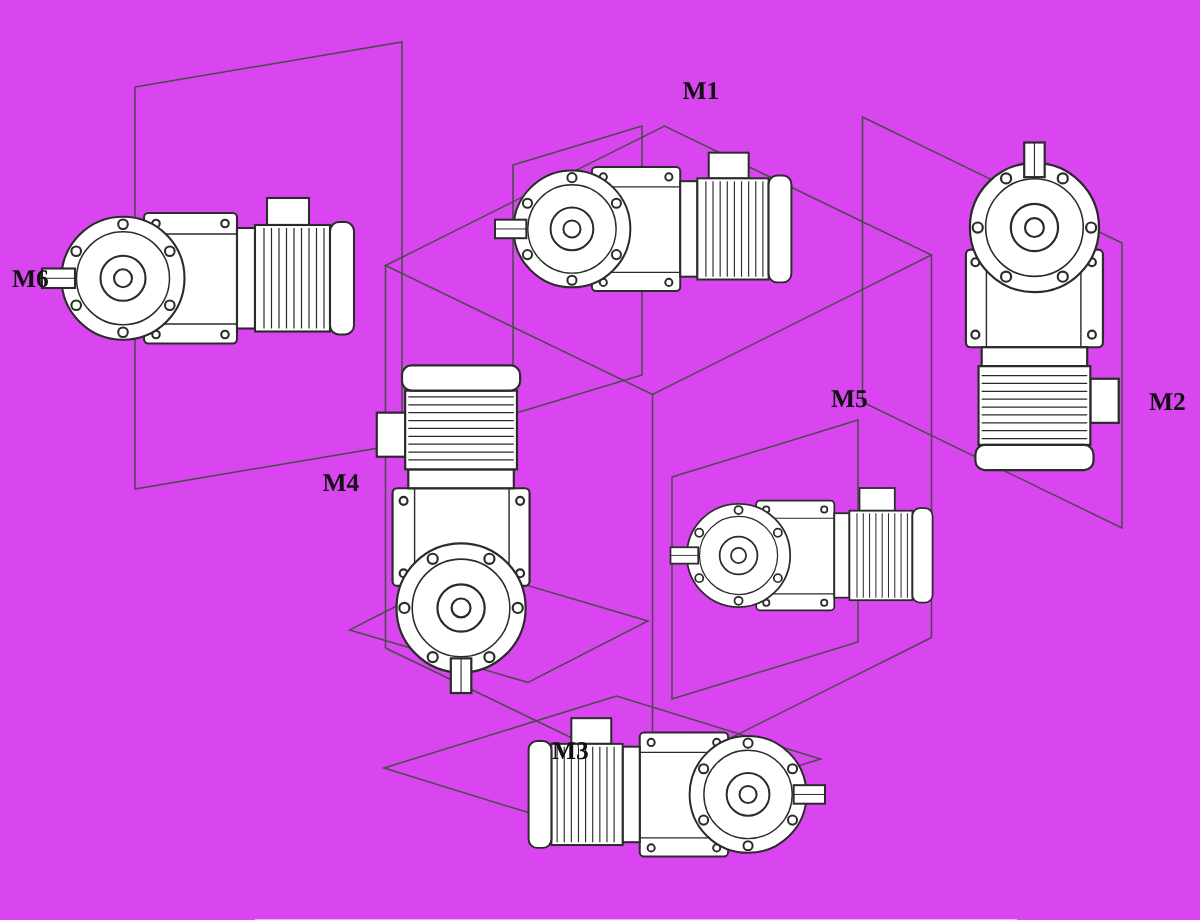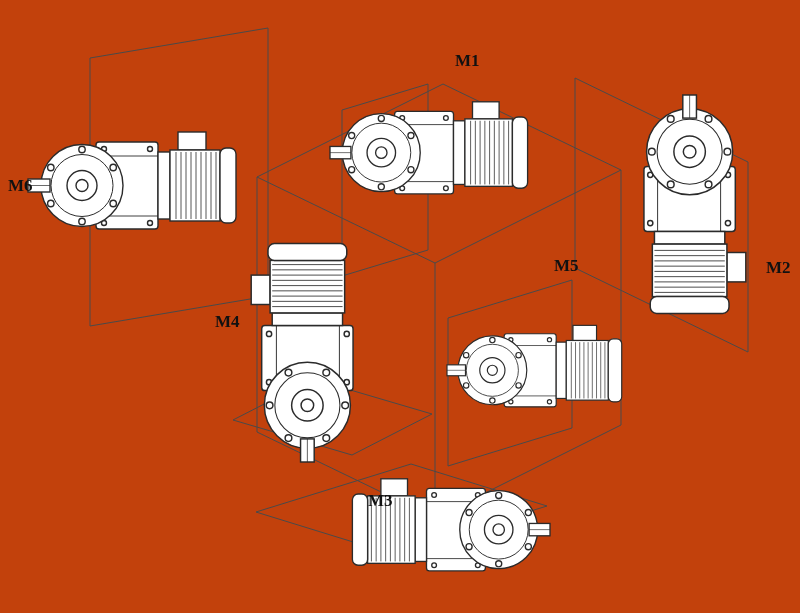--- a/index.html
+++ b/index.html
@@ -5,21 +5,21 @@
   html, body {
     margin: 0;
     padding: 0;
     background: #ffffff;
     font-family: "Liberation Serif", serif;
   }
   .canvas {
     position: relative;
     width: 800px;
     height: 613px;
-    background: #c2410c;
+    background: #d946ef;
     overflow: hidden;
   }
   svg { display: block; }
   .pos-label {
     font-family: "Liberation Serif", serif;
     font-weight: bold;
     font-size: 17px;
   }
 </style>
 </head>

